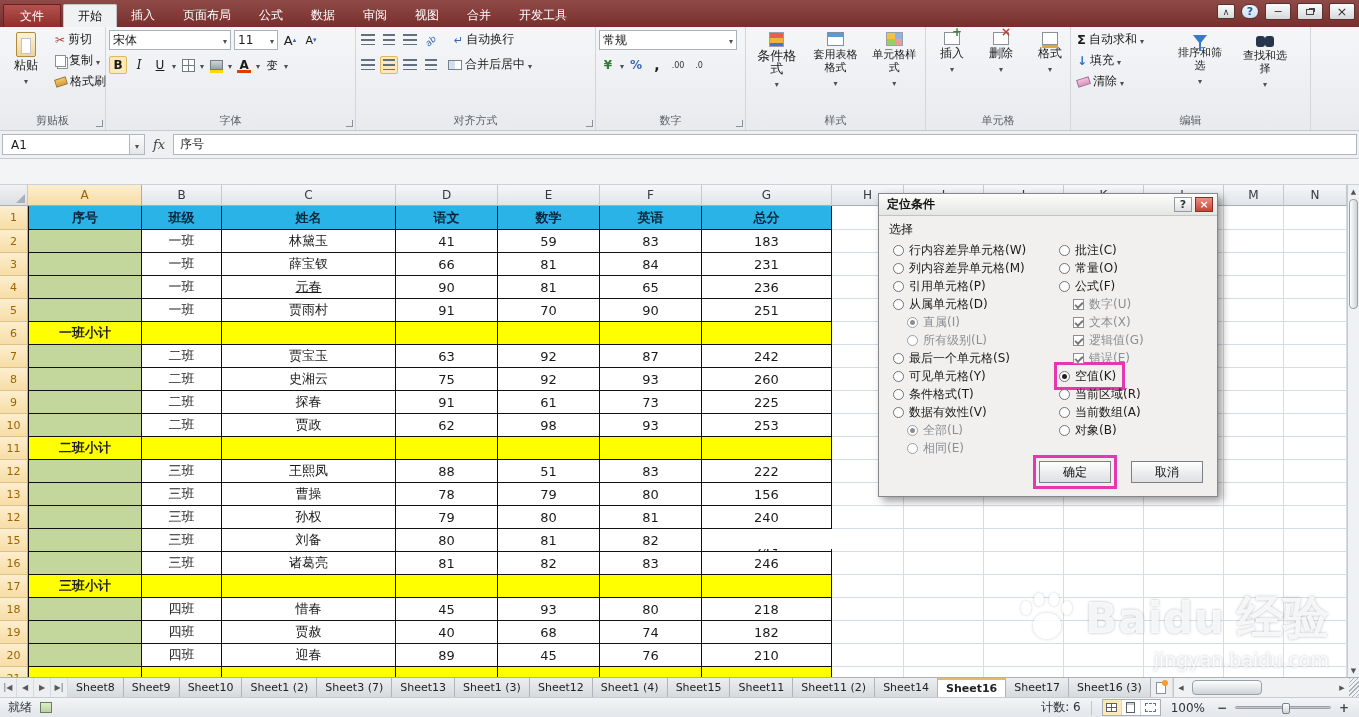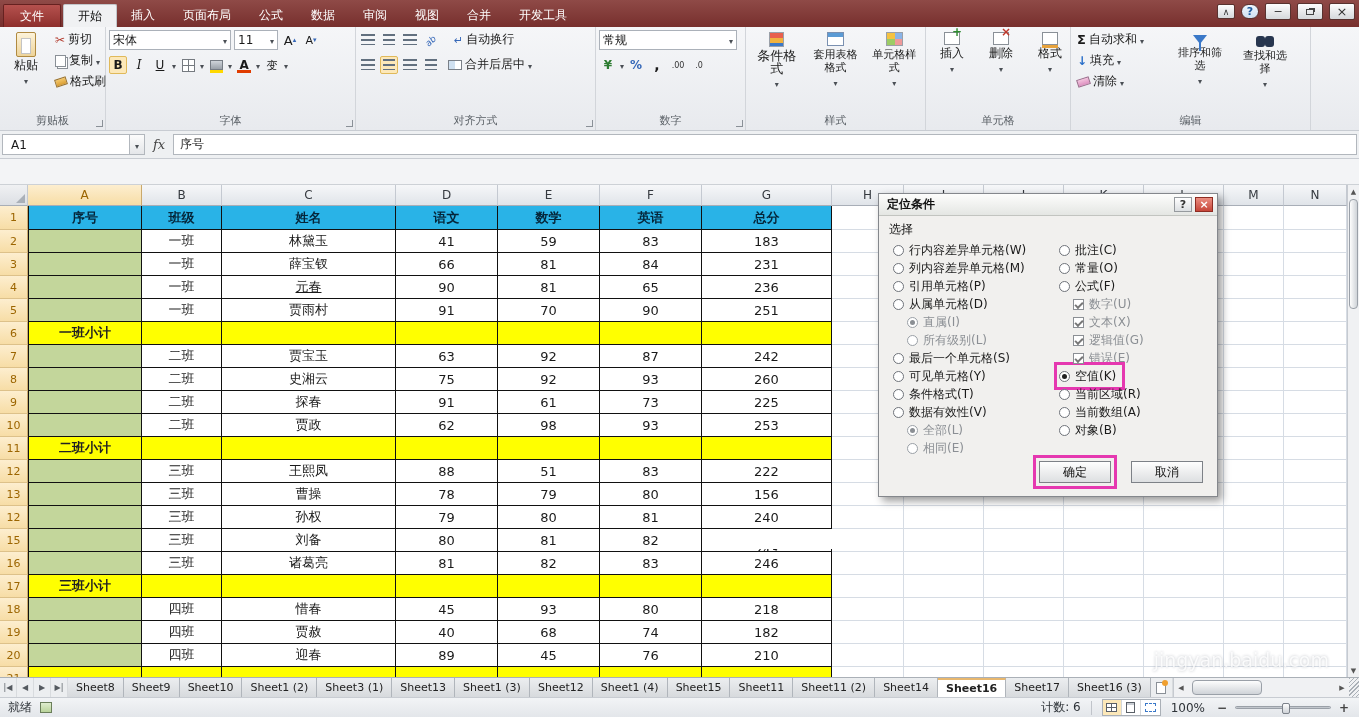--- a/index.html
+++ b/index.html
@@ -806,20 +806,31 @@
           <div class="cell" style="width: 80px;"></div>
           <div class="cell" style="width: 80px;"></div>
           <div class="cell" style="width: 80px;"></div>
           <div class="cell" style="width: 80px;"></div>
           <div class="cell" style="width: 60px;"></div>
           <div class="cell" style="width: 63px;"></div>
         </div>
       </div>
 
     <div class="watermark">
+      <div class="wmrow">
+        <div class="paw">
+          <i class="pad p1"></i>
+            <i class="pad p2"></i>
+            <i class="pad p3"></i>
+            <i class="pad p4"></i>
+            <i class="pad big"></i>
+        </div>
+        <span class="wm-baidu">Baidu</span>
+        <span class="wm-cn">经验</span>
+      </div>
       <div class="wm-url">jingyan.baidu.com</div>
     </div>
 
     <div class="dialog">
       <div class="dtitle">
         <span>定位条件</span>
         <span class="dtspacer"></span>
         <span class="dbtn">?</span>
         <span class="dbtn close">×</span>
       </div>
@@ -940,21 +951,21 @@
   <div class="sheetbar">
     <span class="snav">|◀</span>
     <span class="snav">◀</span>
     <span class="snav">▶</span>
     <span class="snav">▶|</span>
     <div id="sheet-tabs">
         <div class="stab">Sheet8</div>
         <div class="stab">Sheet9</div>
         <div class="stab">Sheet10</div>
         <div class="stab">Sheet1 (2)</div>
-        <div class="stab">Sheet3 (1)</div>
+        <div class="stab">Sheet3 (7)</div>
         <div class="stab">Sheet13</div>
         <div class="stab">Sheet1 (3)</div>
         <div class="stab">Sheet12</div>
         <div class="stab">Sheet1 (4)</div>
         <div class="stab">Sheet15</div>
         <div class="stab">Sheet11</div>
         <div class="stab">Sheet11 (2)</div>
         <div class="stab">Sheet14</div>
         <div class="stab active">Sheet16</div>
         <div class="stab">Sheet17</div>

